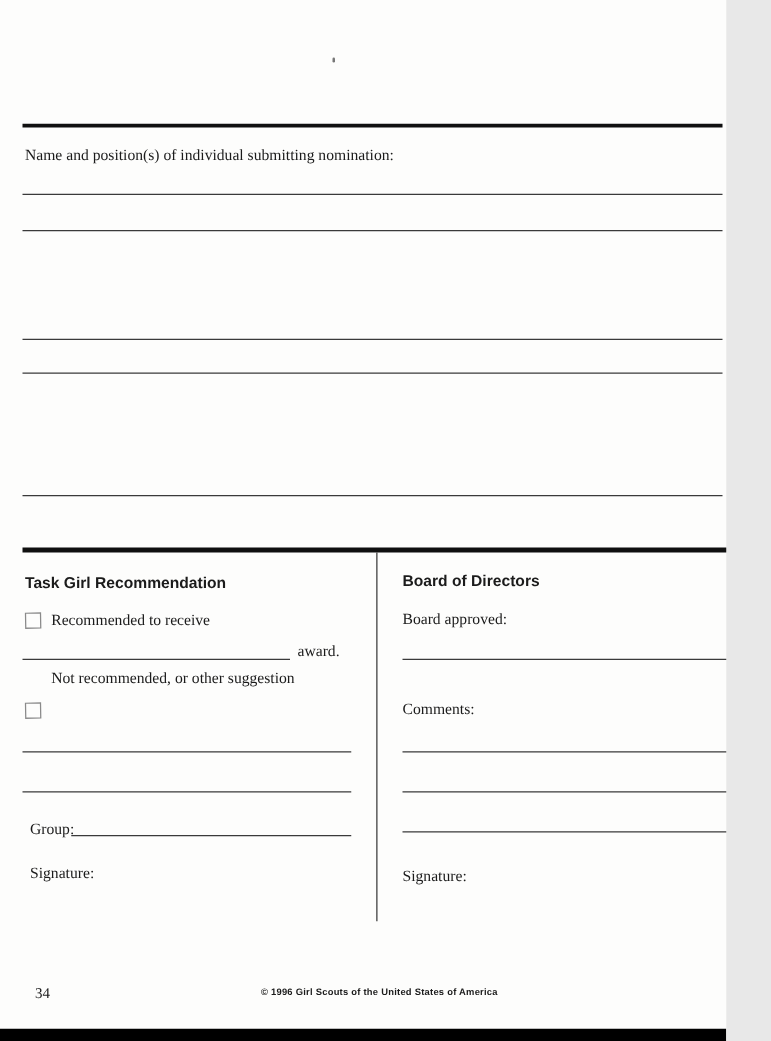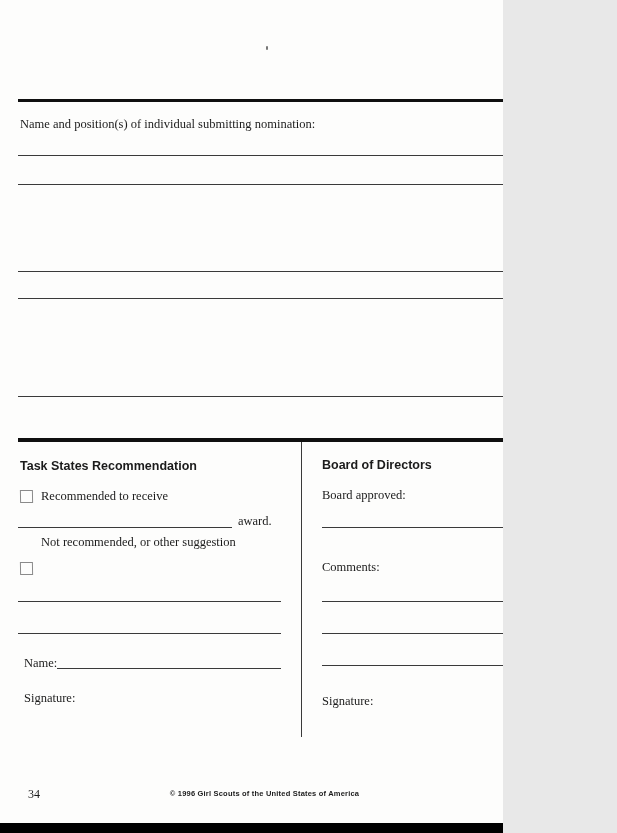--- a/index.html
+++ b/index.html
@@ -2,21 +2,21 @@
 <html><head>
 <meta charset="utf-8">
 <style>
   html, body {
     margin: 0;
     padding: 0;
     background: #e8e8e8;
   }
   .page {
     position: relative;
-    width: 503px;
+    width: 581px;
     height: 833px;
     background: #fdfdfc;
     overflow: hidden;
     font-family: "Liberation Serif", serif;
     color: #1b1b1b;
   }
   .label {
     position: absolute;
     font-size: 12.5px;
     line-height: 1.2;
@@ -94,35 +94,35 @@
 
   <div class="fill-line" style="left:18px; top:271px; width:560px;"></div>
   <div class="fill-line" style="left:18px; top:298px; width:560px;"></div>
 
   <div class="fill-line" style="left:18px; top:396px; width:560px;"></div>
 
   <div class="thick-rule" style="left:18px; top:438px; width:565px; height:4px;"></div>
 
   <div class="vline" style="left:301px; top:442px; height:295px;"></div>
 
-  <div class="header" style="left:20px; top:459px;">Task States Recommendation</div>
+  <div class="header" style="left:20px; top:459px;">Task Girl Recommendation</div>
 
   <div class="checkbox" style="left:20px; top:490px;"></div>
   <div class="label" style="left:41px; top:489px;">Recommended to receive</div>
 
   <div class="fill-line" style="left:18px; top:527px; width:214px;"></div>
   <div class="label" style="left:238px; top:514px;">award.</div>
 
   <div class="checkbox" style="left:20px; top:562px;"></div>
   <div class="label" style="left:41px; top:535px;">Not recommended, or other suggestion</div>
 
   <div class="fill-line" style="left:18px; top:601px; width:263px;"></div>
   <div class="fill-line" style="left:18px; top:633px; width:263px;"></div>
 
-  <div class="label" style="left:24px; top:656px;">Name:</div>
+  <div class="label" style="left:24px; top:656px;">Group:</div>
   <div class="fill-line" style="left:57px; top:668px; width:224px;"></div>
 
   <div class="label" style="left:24px; top:691px;">Signature:</div>
 
   <div class="header" style="left:322px; top:458px;">Board of Directors</div>
 
   <div class="label" style="left:322px; top:488px;">Board approved:</div>
   <div class="fill-line" style="left:322px; top:527px; width:261px;"></div>
 
   <div class="label" style="left:322px; top:560px;">Comments:</div>

